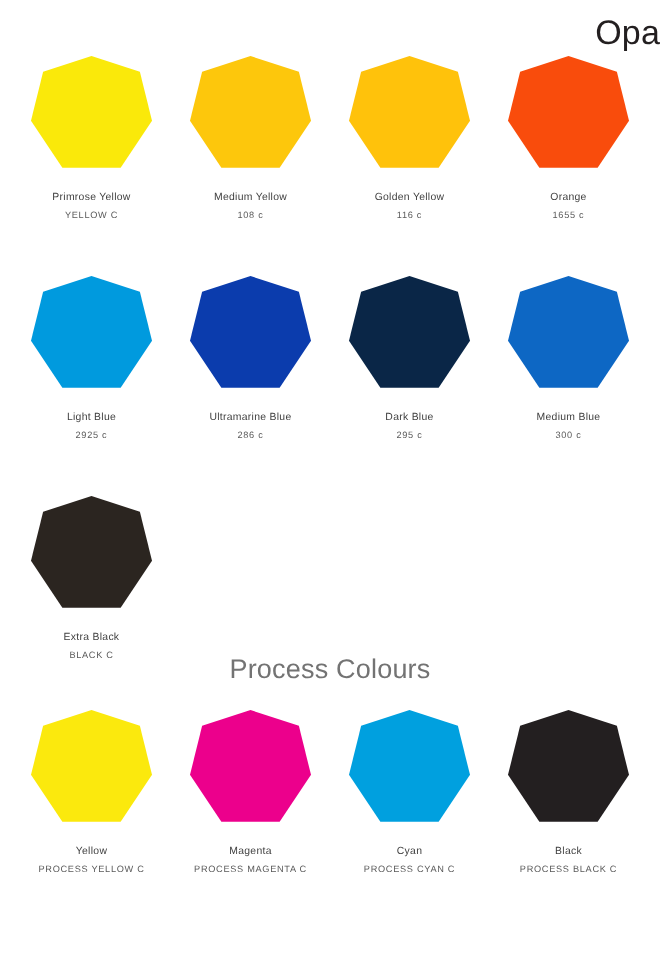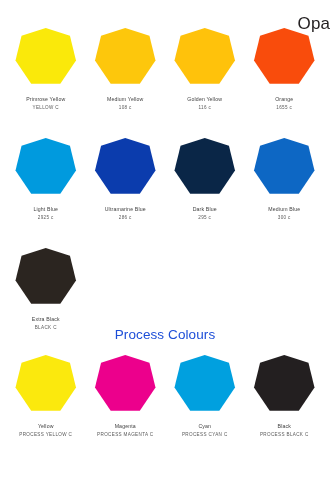--- a/index.html
+++ b/index.html
@@ -25,21 +25,21 @@
 
   
   .masthead {
     position: absolute;
     top: 0;
     left: 0;
     right: 0;
     height: 34px;
     display: flex;
     justify-content: flex-end;
-    align-items: flex-end;
+    align-items: center;
     overflow: hidden;
   }
   .wordmark {
     font-size: 17px;
     font-weight: 400;
     color: #231f20;
     letter-spacing: 0.1px;
     white-space: nowrap;
     margin-right: -2px;
     padding-right: 2px;
@@ -98,21 +98,21 @@
     color: #5a5a5a;
     letter-spacing: 0.35px;
     white-space: nowrap;
   }
 
   
   .section-heading {
     text-align: center;
     font-size: 13.5px;
     font-weight: 400;
-    color: #1d4ed8;
+    color: #737373;
     letter-spacing: 0.1px;
     margin: 0;
   }
 
   
   #row-brand-1 { position: absolute; top: 28px;  left: 0; right: 0; }
   #row-brand-2 { position: absolute; top: 138px; left: 0; right: 0; }
   #row-brand-3 { position: absolute; top: 248px; left: 0; right: 0; }
   #process-heading { position: absolute; top: 327px; left: 0; right: 0; }
   #row-process   { position: absolute; top: 355px; left: 0; right: 0; }

